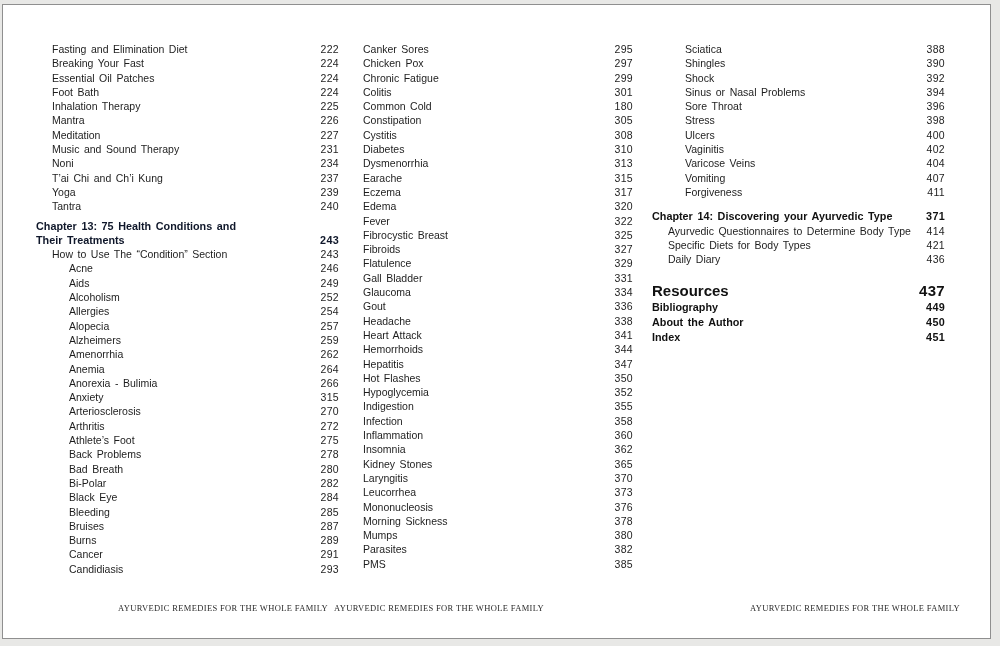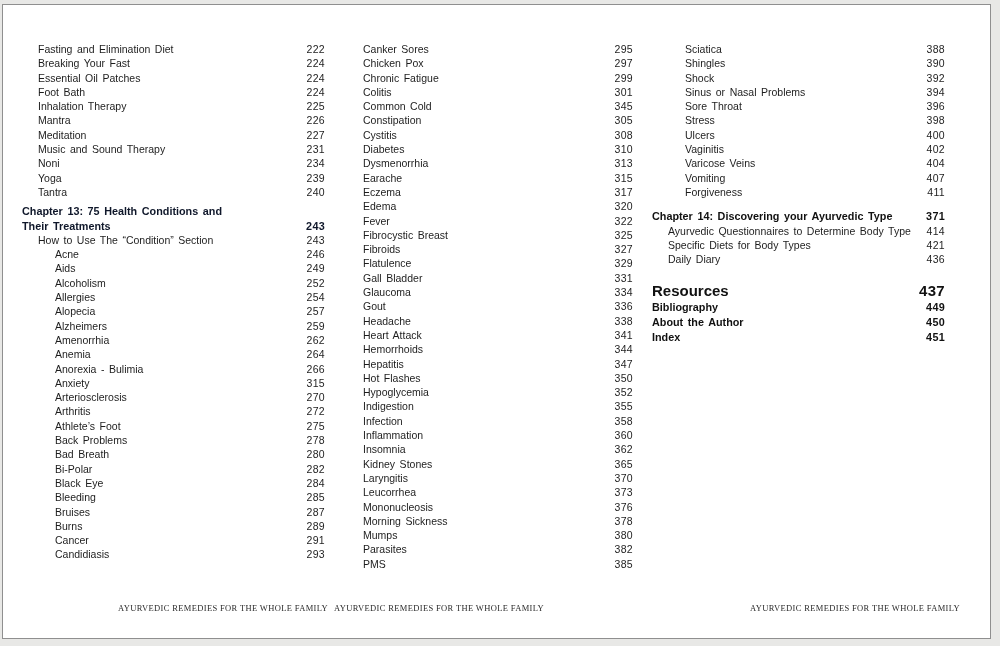--- a/index.html
+++ b/index.html
@@ -6,21 +6,21 @@
   body{
     width:1000px;height:646px;position:relative;overflow:hidden;
     background:#e8e8e6;
     font-family:"Liberation Sans",sans-serif;
   }
   .page{
     position:absolute;left:2px;top:4px;width:989px;height:635px;
     background:#ffffff;border:1px solid #8f8f8f;box-sizing:border-box;
   }
   .column{position:absolute;top:42px;color:#1d1d1d;}
-  #col-1{left:22px;width:303px;}
+  #col-1{left:36px;width:303px;}
   #col-2{left:330px;width:303px;}
   #col-3{left:652px;width:293px;}
 
   .row{display:flex;height:14.3px;line-height:14.3px;font-size:10.5px;word-spacing:1.6px;}
   .lbl{white-space:nowrap;}
   .pg{margin-left:auto;word-spacing:0;letter-spacing:0.3px;padding-left:6px;}
   .lv0{padding-left:0;}
   .lv1{padding-left:16px;}
   .lv2{padding-left:33px;}
 
@@ -76,20 +76,24 @@
     </div>
     <div class="row lv1">
       <span class="lbl">Music and Sound Therapy</span>
       <span class="pg">231</span>
     </div>
     <div class="row lv1">
       <span class="lbl">Noni</span>
       <span class="pg">234</span>
     </div>
     <div class="row lv1">
+      <span class="lbl">T’ai Chi and Ch’i Kung</span>
+      <span class="pg">237</span>
+    </div>
+    <div class="row lv1">
       <span class="lbl">Yoga</span>
       <span class="pg">239</span>
     </div>
     <div class="row lv1">
       <span class="lbl">Tantra</span>
       <span class="pg">240</span>
     </div>
     <div class="row2">
       <div class="line">
         <span class="lbl">Chapter 13: 75 Health Conditions and</span>
@@ -204,21 +208,21 @@
     <div class="row lv2">
       <span class="lbl">Chronic Fatigue</span>
       <span class="pg">299</span>
     </div>
     <div class="row lv2">
       <span class="lbl">Colitis</span>
       <span class="pg">301</span>
     </div>
     <div class="row lv2">
       <span class="lbl">Common Cold</span>
-      <span class="pg">345</span>
+      <span class="pg">180</span>
     </div>
     <div class="row lv2">
       <span class="lbl">Constipation</span>
       <span class="pg">305</span>
     </div>
     <div class="row lv2">
       <span class="lbl">Cystitis</span>
       <span class="pg">308</span>
     </div>
     <div class="row lv2">

